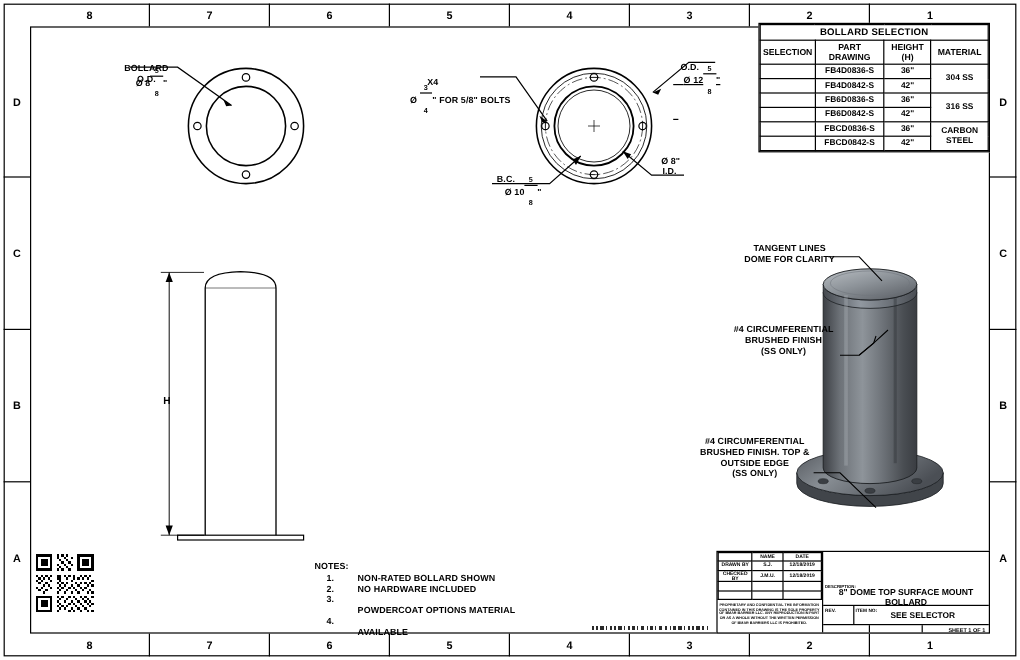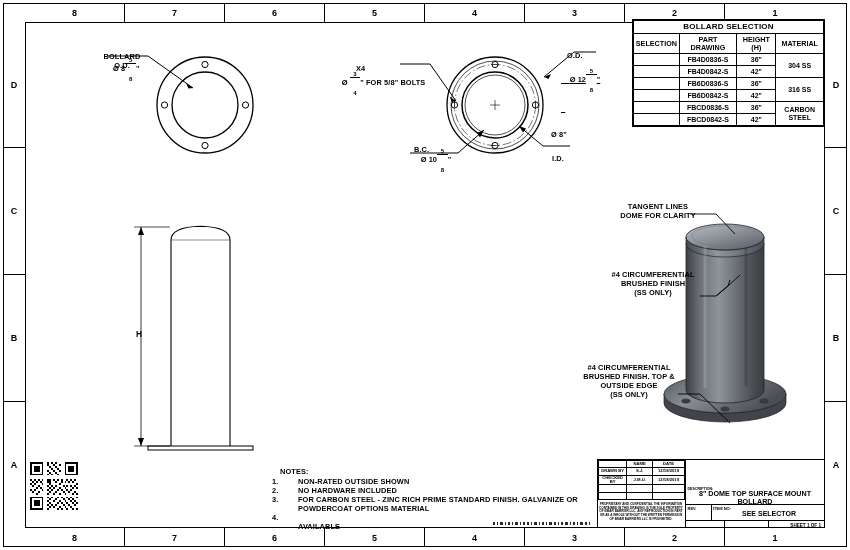--- a/index.html
+++ b/index.html
@@ -170,21 +170,21 @@
       <span style="display:block;border-bottom:1px solid #000;padding:0 1px;">3</span>
       <span style="display:block;padding:0 1px;">4</span>
     </span><span>" FOR 5/8" BOLTS</span>
   </div>
   <div class="lbl" style="left:356px;top:65px;">X4</div>
 
   <svg style="position:absolute;left:540px;top:48px;" width="60" height="38">
     <path d="M56 4 L34 4 L4 29" fill="none" stroke="#000" stroke-width="1"></path>
     <path d="M4 29 L11 26 L8.5 31 Z" fill="#000"></path>
   </svg>
-  <div class="lbl" style="left:561px;top:47px;text-decoration:underline;">
+  <div class="lbl" style="left:561px;top:34px;text-decoration:underline;">
     <span>Ø 12</span><span style="display:inline-block;vertical-align:middle;text-align:center;font-size:6px;line-height:1;">
       <span style="display:block;border-bottom:1px solid #000;padding:0 1px;">5</span>
       <span style="display:block;padding:0 1px;">8</span>
     </span><span>"</span>
   </div>
   <div class="lbl" style="left:567px;top:52px;">O.D.</div>
 
   <svg style="position:absolute;left:410px;top:125px;" width="85" height="35">
     <path d="M0 28 L48 28 L74 5" fill="none" stroke="#000" stroke-width="1"></path>
     <path d="M74 5 L67 8 L70 12.5 Z" fill="#000"></path>
@@ -195,21 +195,21 @@
       <span style="display:block;padding:0 1px;">8</span>
     </span><span>"</span>
   </div>
   <div class="lbl" style="left:414px;top:146px;">B.C.</div>
 
   <svg style="position:absolute;left:515px;top:122px;" width="60" height="30">
     <path d="M55 24 L28 24 L4 4" fill="none" stroke="#000" stroke-width="1"></path>
     <path d="M4 4 L11 6.5 L8 10.5 Z" fill="#000"></path>
   </svg>
   <div class="lbl" style="left:551px;top:131px;">Ø 8"</div>
-  <div class="lbl" style="left:552px;top:155px;">I.D.</div>
+  <div class="lbl" style="left:552px;top:139px;">I.D.</div>
 
   <svg style="position:absolute;left:130px;top:218px;" width="140" height="235">
 
     <line x1="11" y1="9" x2="11" y2="228" stroke="#000" stroke-width=".8"></line>
     <path d="M11 9 L8 17 L14 17 Z" fill="#000"></path>
     <path d="M11 228 L8 220 L14 220 Z" fill="#000"></path>
     <line x1="4" y1="9" x2="40" y2="9" stroke="#000" stroke-width=".7"></line>
     <line x1="4" y1="228" x2="40" y2="228" stroke="#000" stroke-width=".7"></line>
 
     <path d="M41 228 L41 22 Q41 9 70.5 8.3 Q100 9 100 22 L100 228" fill="none" stroke="#000" stroke-width="1.1"></path>
@@ -338,30 +338,29 @@
       </tr>
       <tr>
         <td class="rw"></td>
         <td class="rw">FBCD0842-S</td>
         <td class="rw">42"</td>
       </tr>
     </tbody>
       </table>
   </div>
 
-  <div class="lbl" style="left:280px;top:468px;">NOTES:</div>
+  <div class="lbl" style="left:262px;top:468px;">NOTES:</div>
 
   <div class="lbl" style="left:272px;top:478px;">1.</div>
-  <div class="lbl" style="left:298px;top:478px;">NON-RATED OUTSIDE SHOWN</div>
+  <div class="lbl" style="left:298px;top:478px;">NON-RATED BOLLARD SHOWN</div>
 
   <div class="lbl" style="left:272px;top:487px;">2.</div>
   <div class="lbl" style="left:298px;top:487px;text-align:right;">NO HARDWARE INCLUDED</div>
 
   <div class="lbl" style="left:272px;top:496px;">3.</div>
-  <div class="lbl" style="left:298px;top:496px;">FOR CARBON STEEL - ZINC RICH PRIME STANDARD FINISH. GALVANIZE OR</div>
   <div class="lbl" style="left:298px;top:505px;">POWDERCOAT OPTIONS MATERIAL</div>
 
   <div class="lbl" style="left:272px;top:514px;">4.</div>
   <div class="lbl" style="left:298px;top:523px;">AVAILABLE</div>
 
   <svg id="qr" viewBox="0 0 25 25" shape-rendering="crispEdges">
     <rect width="25" height="25" fill="#fff"></rect>
     <g fill="#000">
       <path d="M0 0h7v7H0z"></path>
         <path d="M1 1h5v5H1z" fill="#fff"></path>

